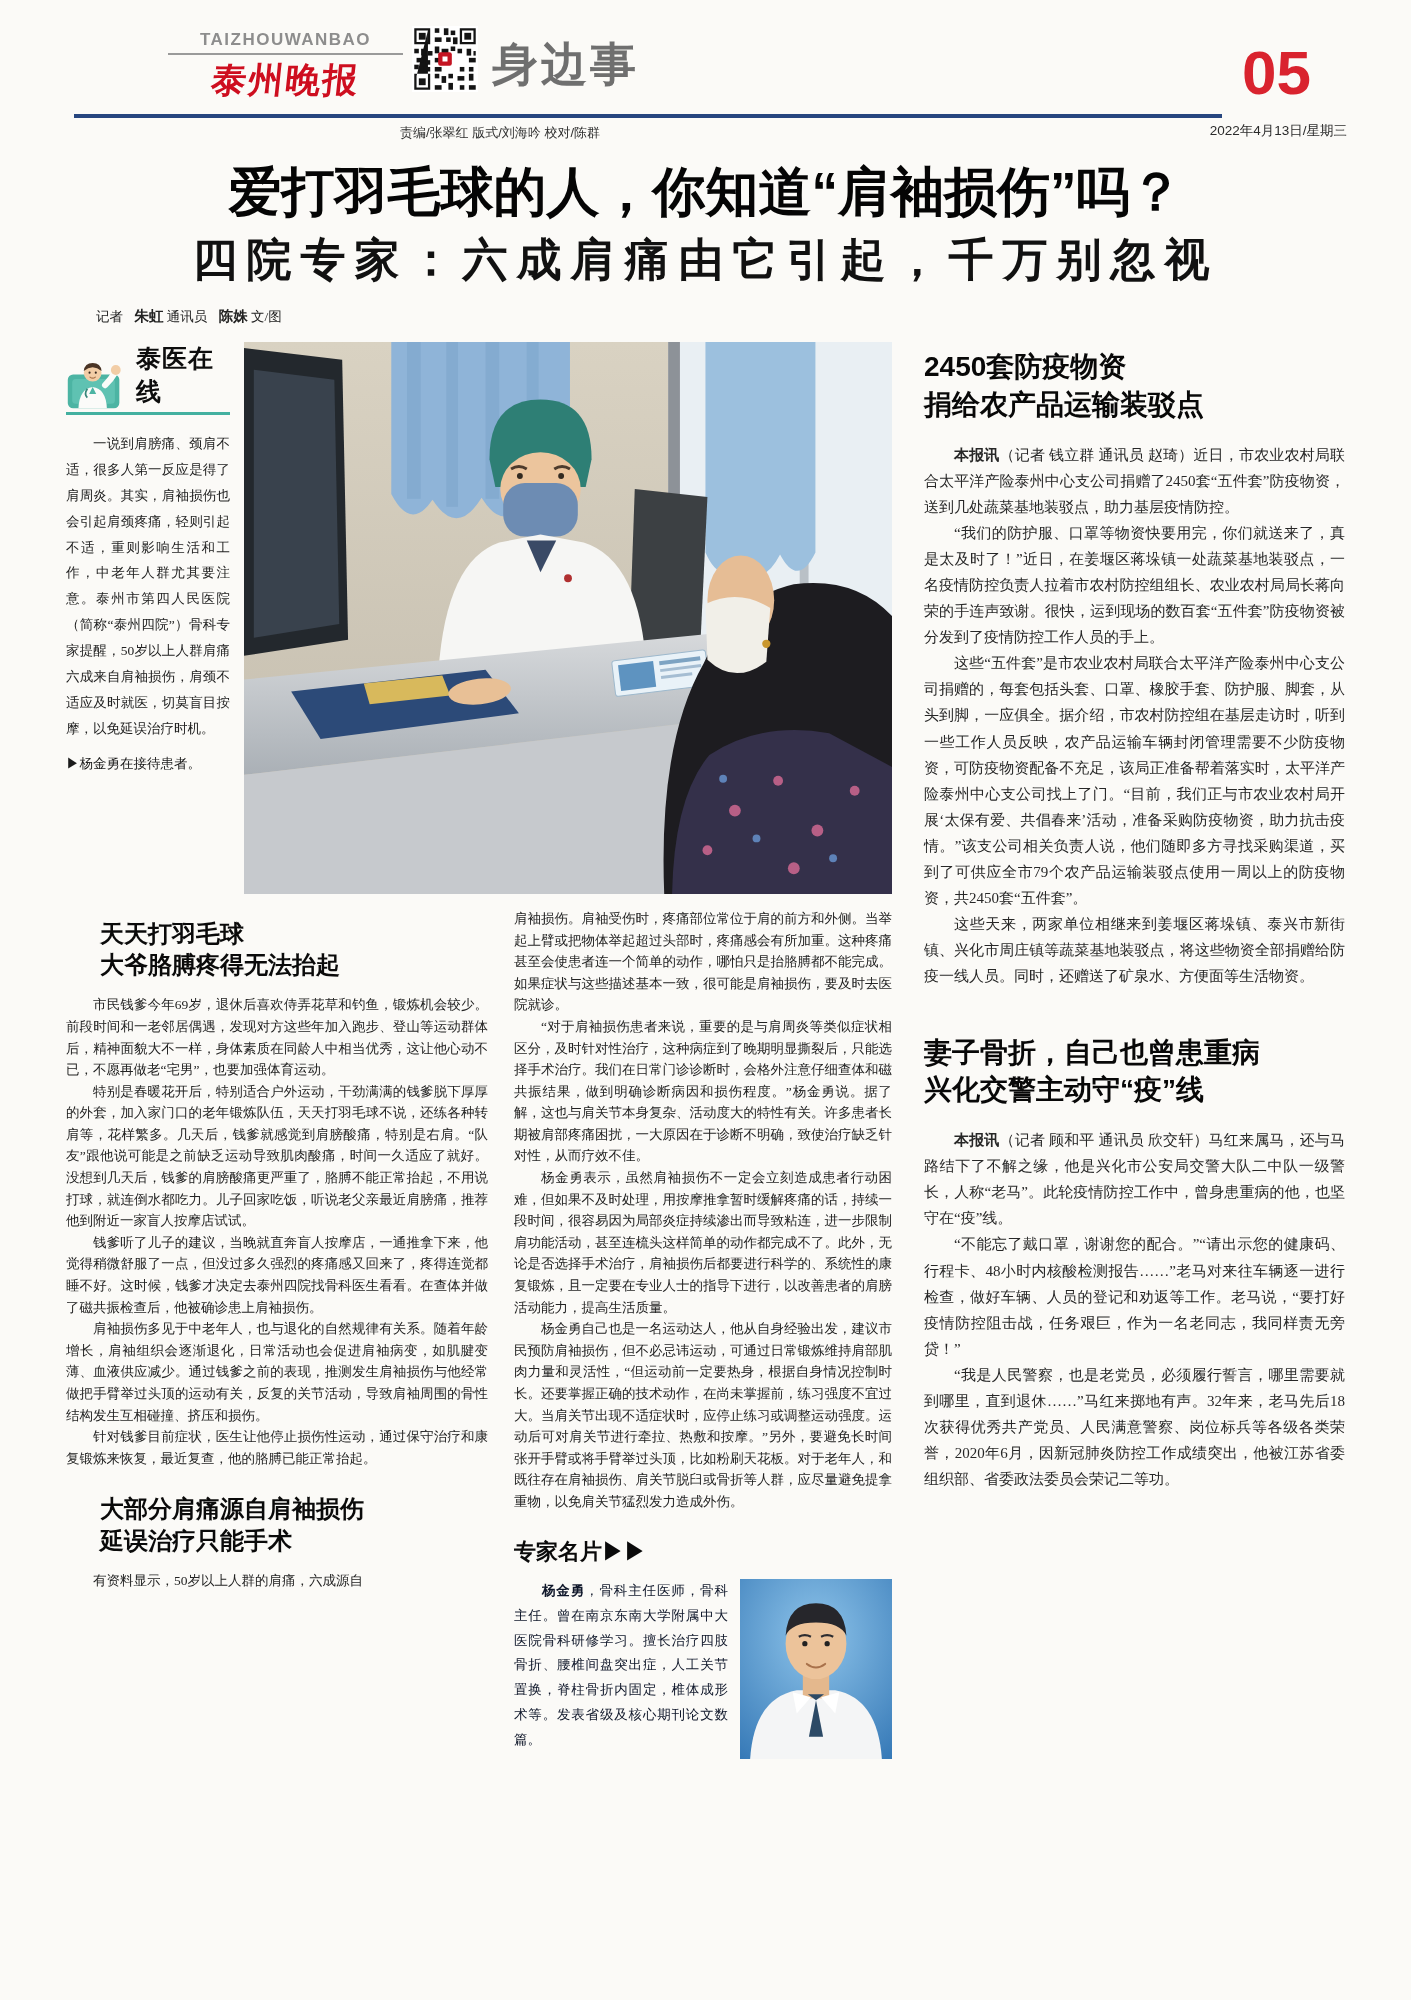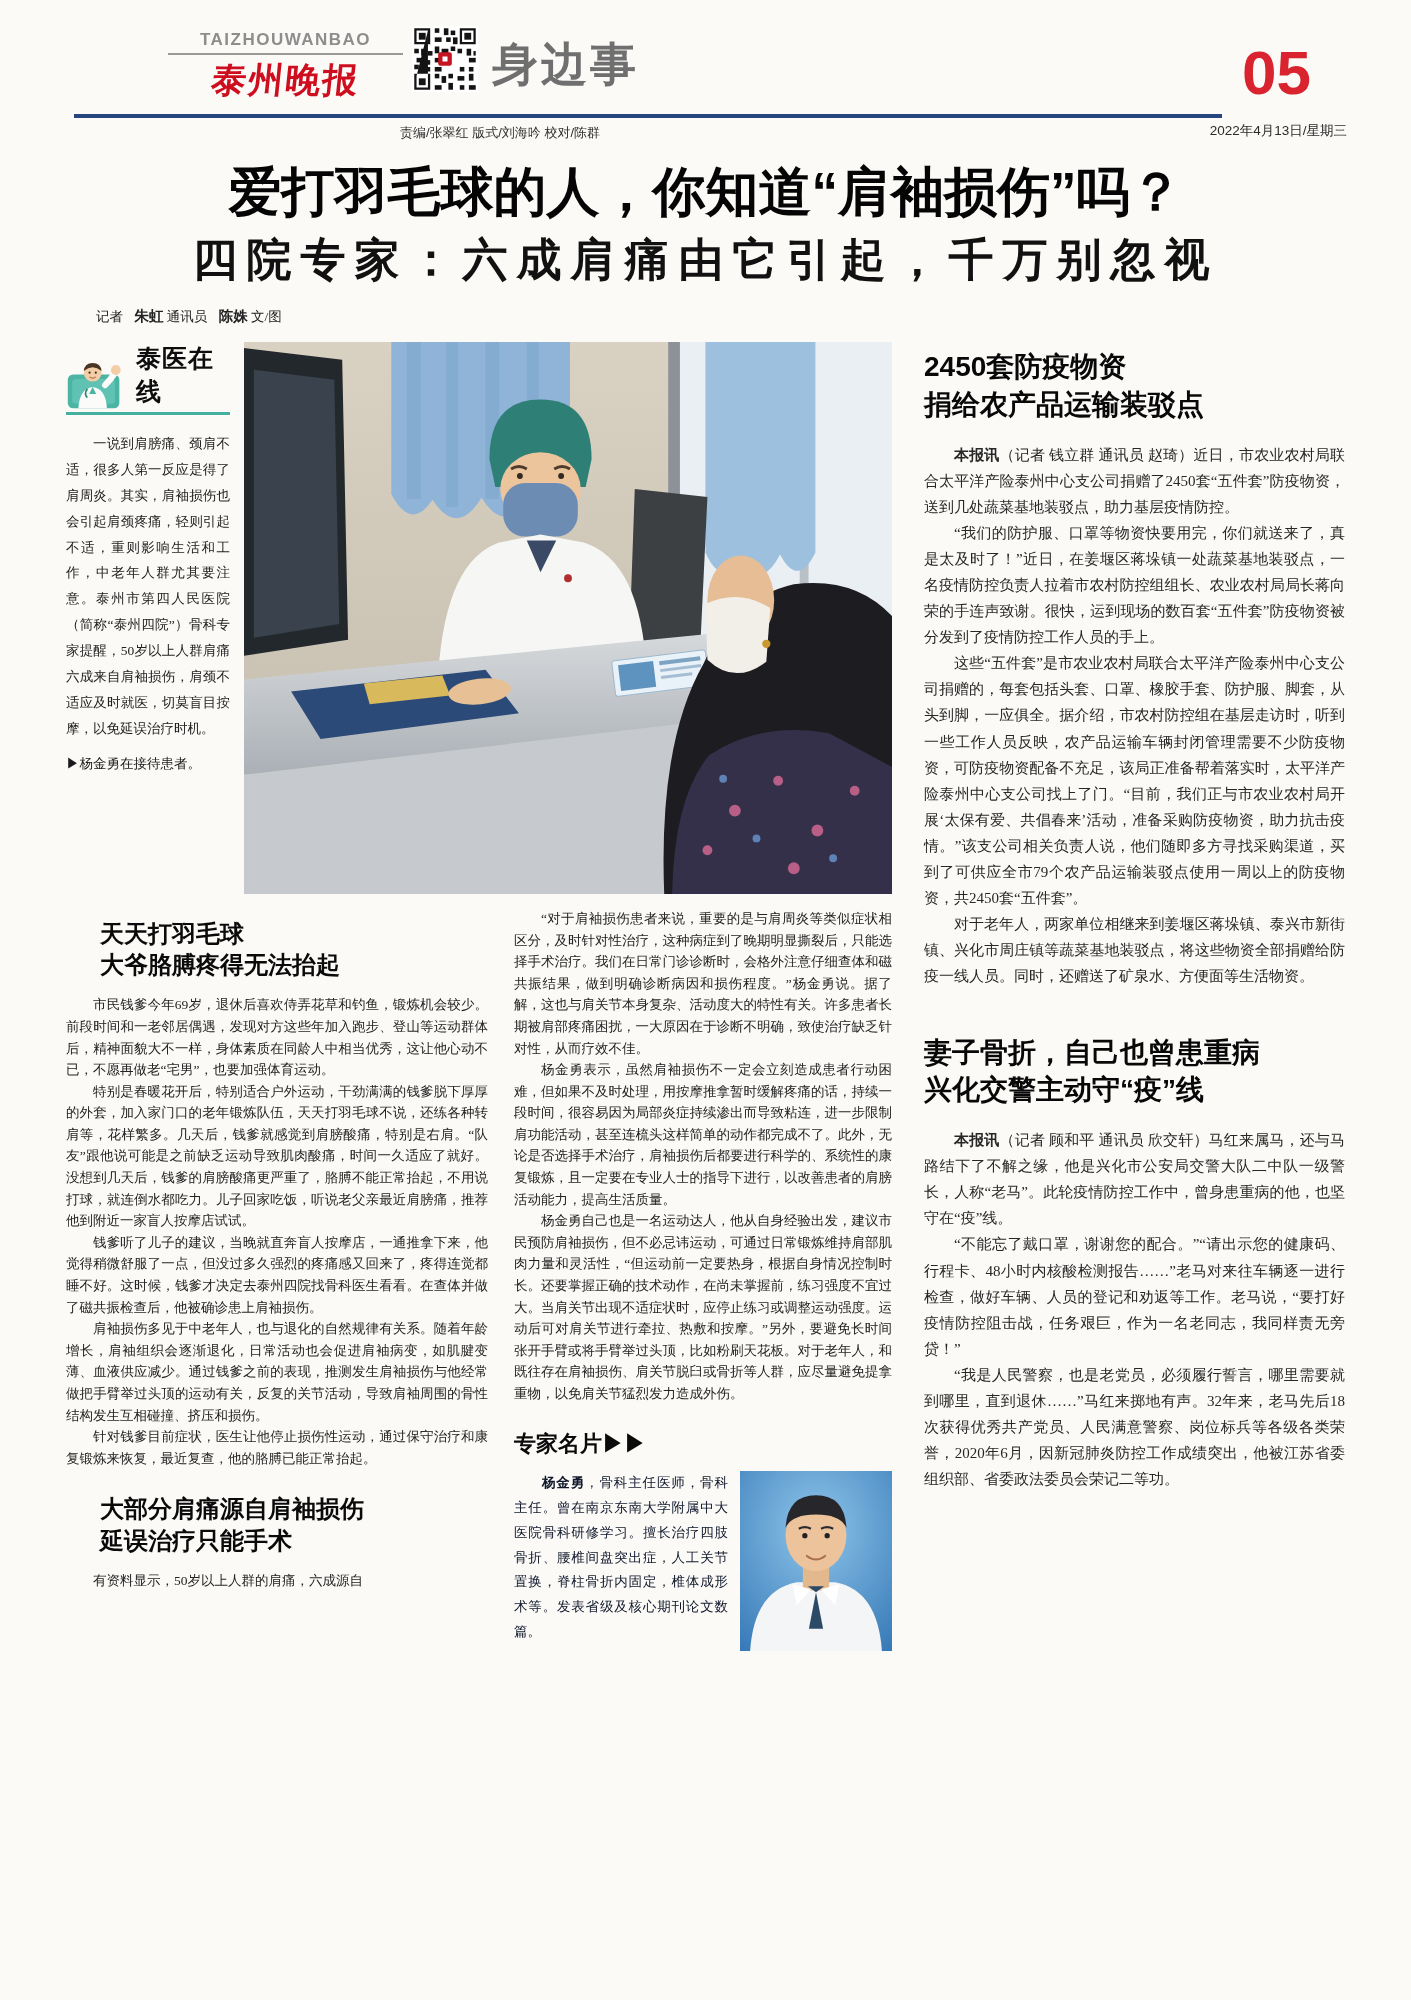--- a/index.html
+++ b/index.html
@@ -260,20 +260,21 @@
         <p class="body">肩袖损伤多见于中老年人，也与退化的自然规律有关系。随着年龄增长，肩袖组织会逐渐退化，日常活动也会促进肩袖病变，如肌腱变薄、血液供应减少。通过钱爹之前的表现，推测发生肩袖损伤与他经常做把手臂举过头顶的运动有关，反复的关节活动，导致肩袖周围的骨性结构发生互相碰撞、挤压和损伤。</p>
         <p class="body">针对钱爹目前症状，医生让他停止损伤性运动，通过保守治疗和康复锻炼来恢复，最近复查，他的胳膊已能正常抬起。</p>
         <div class="sec-head second">
           <div>大部分肩痛源自肩袖损伤</div>
           <div>延误治疗只能手术</div>
         </div>
         <p class="body">有资料显示，50岁以上人群的肩痛，六成源自</p>
       </div>
 
       <div class="col-mid">
+        <p class="body no-indent">肩袖损伤。肩袖受伤时，疼痛部位常位于肩的前方和外侧。当举起上臂或把物体举起超过头部时，疼痛感会有所加重。这种疼痛甚至会使患者连一个简单的动作，哪怕只是抬胳膊都不能完成。如果症状与这些描述基本一致，很可能是肩袖损伤，要及时去医院就诊。</p>
         <p class="body">“对于肩袖损伤患者来说，重要的是与肩周炎等类似症状相区分，及时针对性治疗，这种病症到了晚期明显撕裂后，只能选择手术治疗。我们在日常门诊诊断时，会格外注意仔细查体和磁共振结果，做到明确诊断病因和损伤程度。”杨金勇说。据了解，这也与肩关节本身复杂、活动度大的特性有关。许多患者长期被肩部疼痛困扰，一大原因在于诊断不明确，致使治疗缺乏针对性，从而疗效不佳。</p>
         <p class="body">杨金勇表示，虽然肩袖损伤不一定会立刻造成患者行动困难，但如果不及时处理，用按摩推拿暂时缓解疼痛的话，持续一段时间，很容易因为局部炎症持续渗出而导致粘连，进一步限制肩功能活动，甚至连梳头这样简单的动作都完成不了。此外，无论是否选择手术治疗，肩袖损伤后都要进行科学的、系统性的康复锻炼，且一定要在专业人士的指导下进行，以改善患者的肩膀活动能力，提高生活质量。</p>
         <p class="body">杨金勇自己也是一名运动达人，他从自身经验出发，建议市民预防肩袖损伤，但不必忌讳运动，可通过日常锻炼维持肩部肌肉力量和灵活性，“但运动前一定要热身，根据自身情况控制时长。还要掌握正确的技术动作，在尚未掌握前，练习强度不宜过大。当肩关节出现不适症状时，应停止练习或调整运动强度。运动后可对肩关节进行牵拉、热敷和按摩。”另外，要避免长时间张开手臂或将手臂举过头顶，比如粉刷天花板。对于老年人，和既往存在肩袖损伤、肩关节脱臼或骨折等人群，应尽量避免提拿重物，以免肩关节猛烈发力造成外伤。</p>
 
         <div class="expert">
           <div class="expert-head">专家名片▶▶</div>
           <div class="expert-body">
             <span class="expert-photo">
               <svg viewBox="0 0 150 178" preserveAspectRatio="none">
                 <defs>
@@ -308,21 +309,21 @@
     <div class="article1">
       <div class="news-head">
         <div>2450套防疫物资</div>
         <div>捐给农产品运输装驳点</div>
       </div>
       <p>
         <span class="lead-label">本报讯</span><span>（记者 钱立群 通讯员 赵琦）</span><span>近日，市农业农村局联合太平洋产险泰州中心支公司捐赠了2450套“五件套”防疫物资，送到几处蔬菜基地装驳点，助力基层疫情防控。</span>
       </p>
       <p>“我们的防护服、口罩等物资快要用完，你们就送来了，真是太及时了！”近日，在姜堰区蒋垛镇一处蔬菜基地装驳点，一名疫情防控负责人拉着市农村防控组组长、农业农村局局长蒋向荣的手连声致谢。很快，运到现场的数百套“五件套”防疫物资被分发到了疫情防控工作人员的手上。</p>
       <p>这些“五件套”是市农业农村局联合太平洋产险泰州中心支公司捐赠的，每套包括头套、口罩、橡胶手套、防护服、脚套，从头到脚，一应俱全。据介绍，市农村防控组在基层走访时，听到一些工作人员反映，农产品运输车辆封闭管理需要不少防疫物资，可防疫物资配备不充足，该局正准备帮着落实时，太平洋产险泰州中心支公司找上了门。“目前，我们正与市农业农村局开展‘太保有爱、共倡春来’活动，准备采购防疫物资，助力抗击疫情。”该支公司相关负责人说，他们随即多方寻找采购渠道，买到了可供应全市79个农产品运输装驳点使用一周以上的防疫物资，共2450套“五件套”。</p>
-      <p>对于老年人，两家单位相继来到姜堰区蒋垛镇、泰兴市新街镇、兴化市周庄镇等蔬菜基地装驳点，将这些物资全部捐赠给防疫一线人员。同时，还赠送了矿泉水、方便面等生活物资。</p>
+      <p>这些天来，两家单位相继来到姜堰区蒋垛镇、泰兴市新街镇、兴化市周庄镇等蔬菜基地装驳点，将这些物资全部捐赠给防疫一线人员。同时，还赠送了矿泉水、方便面等生活物资。</p>
     </div>
 
     <div class="article2">
       <div class="news-head">
         <div>妻子骨折，自己也曾患重病</div>
         <div>兴化交警主动守“疫”线</div>
       </div>
       <p>
         <span class="lead-label">本报讯</span><span>（记者 顾和平 通讯员 欣交轩）</span><span>马红来属马，还与马路结下了不解之缘，他是兴化市公安局交警大队二中队一级警长，人称“老马”。此轮疫情防控工作中，曾身患重病的他，也坚守在“疫”线。</span>
       </p>

